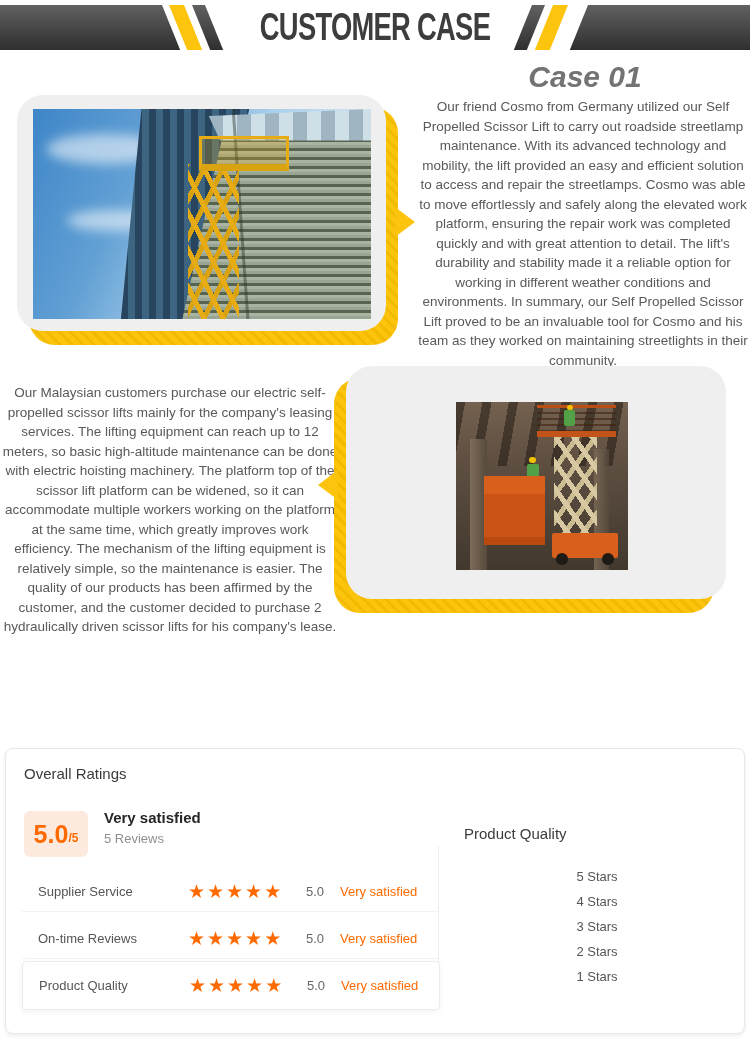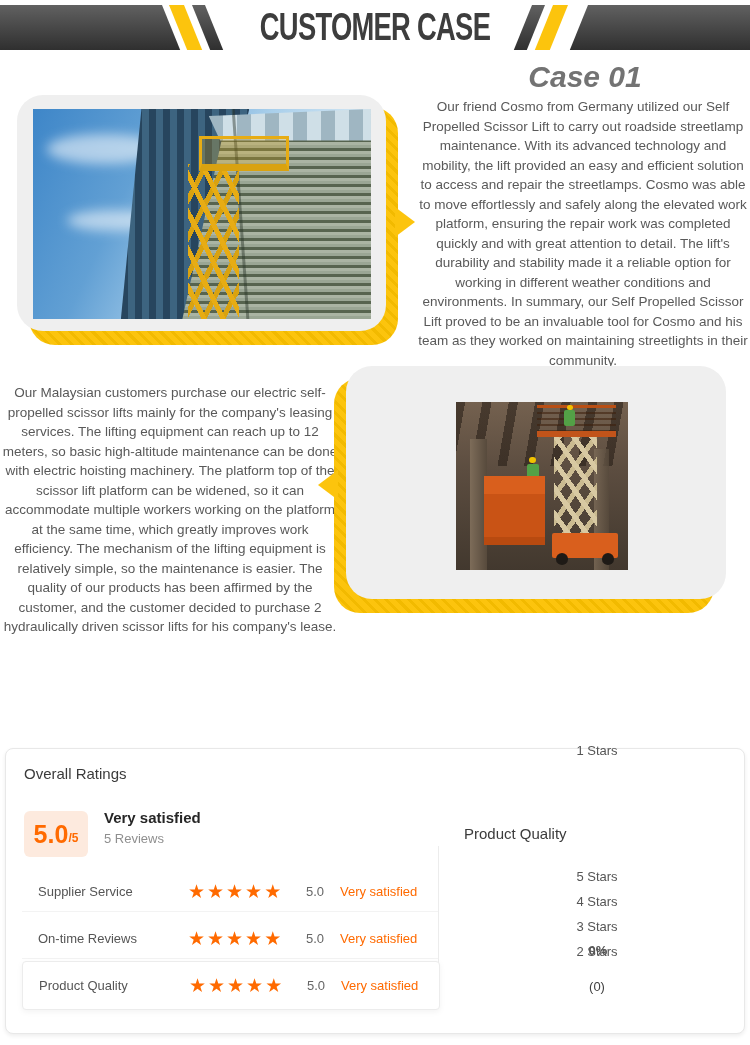--- a/index.html
+++ b/index.html
@@ -216,21 +216,21 @@
       <span class="bar-track"><span class="bar-fill" style="width: 0%;"></span></span>
       <span class="dist-pct">0%</span>
       <span class="dist-count">(0)</span>
     </div>
     <div class="dist-row" style="top:195px;">
       <span class="dist-label">2 Stars</span>
       <span class="bar-track"><span class="bar-fill" style="width: 0%;"></span></span>
       <span class="dist-pct">0%</span>
       <span class="dist-count">(0)</span>
     </div>
-    <div class="dist-row" style="top:220px;justify-content:flex-end;">
+    <div class="dist-row" style="top:220px;">
       <span class="dist-label">1 Stars</span>
       <span class="bar-track"><span class="bar-fill" style="width: 0%;"></span></span>
       <span class="dist-pct">0%</span>
       <span class="dist-count">(0)</span>
     </div>
   </div>
 
 </div>
 
 </body></html>

